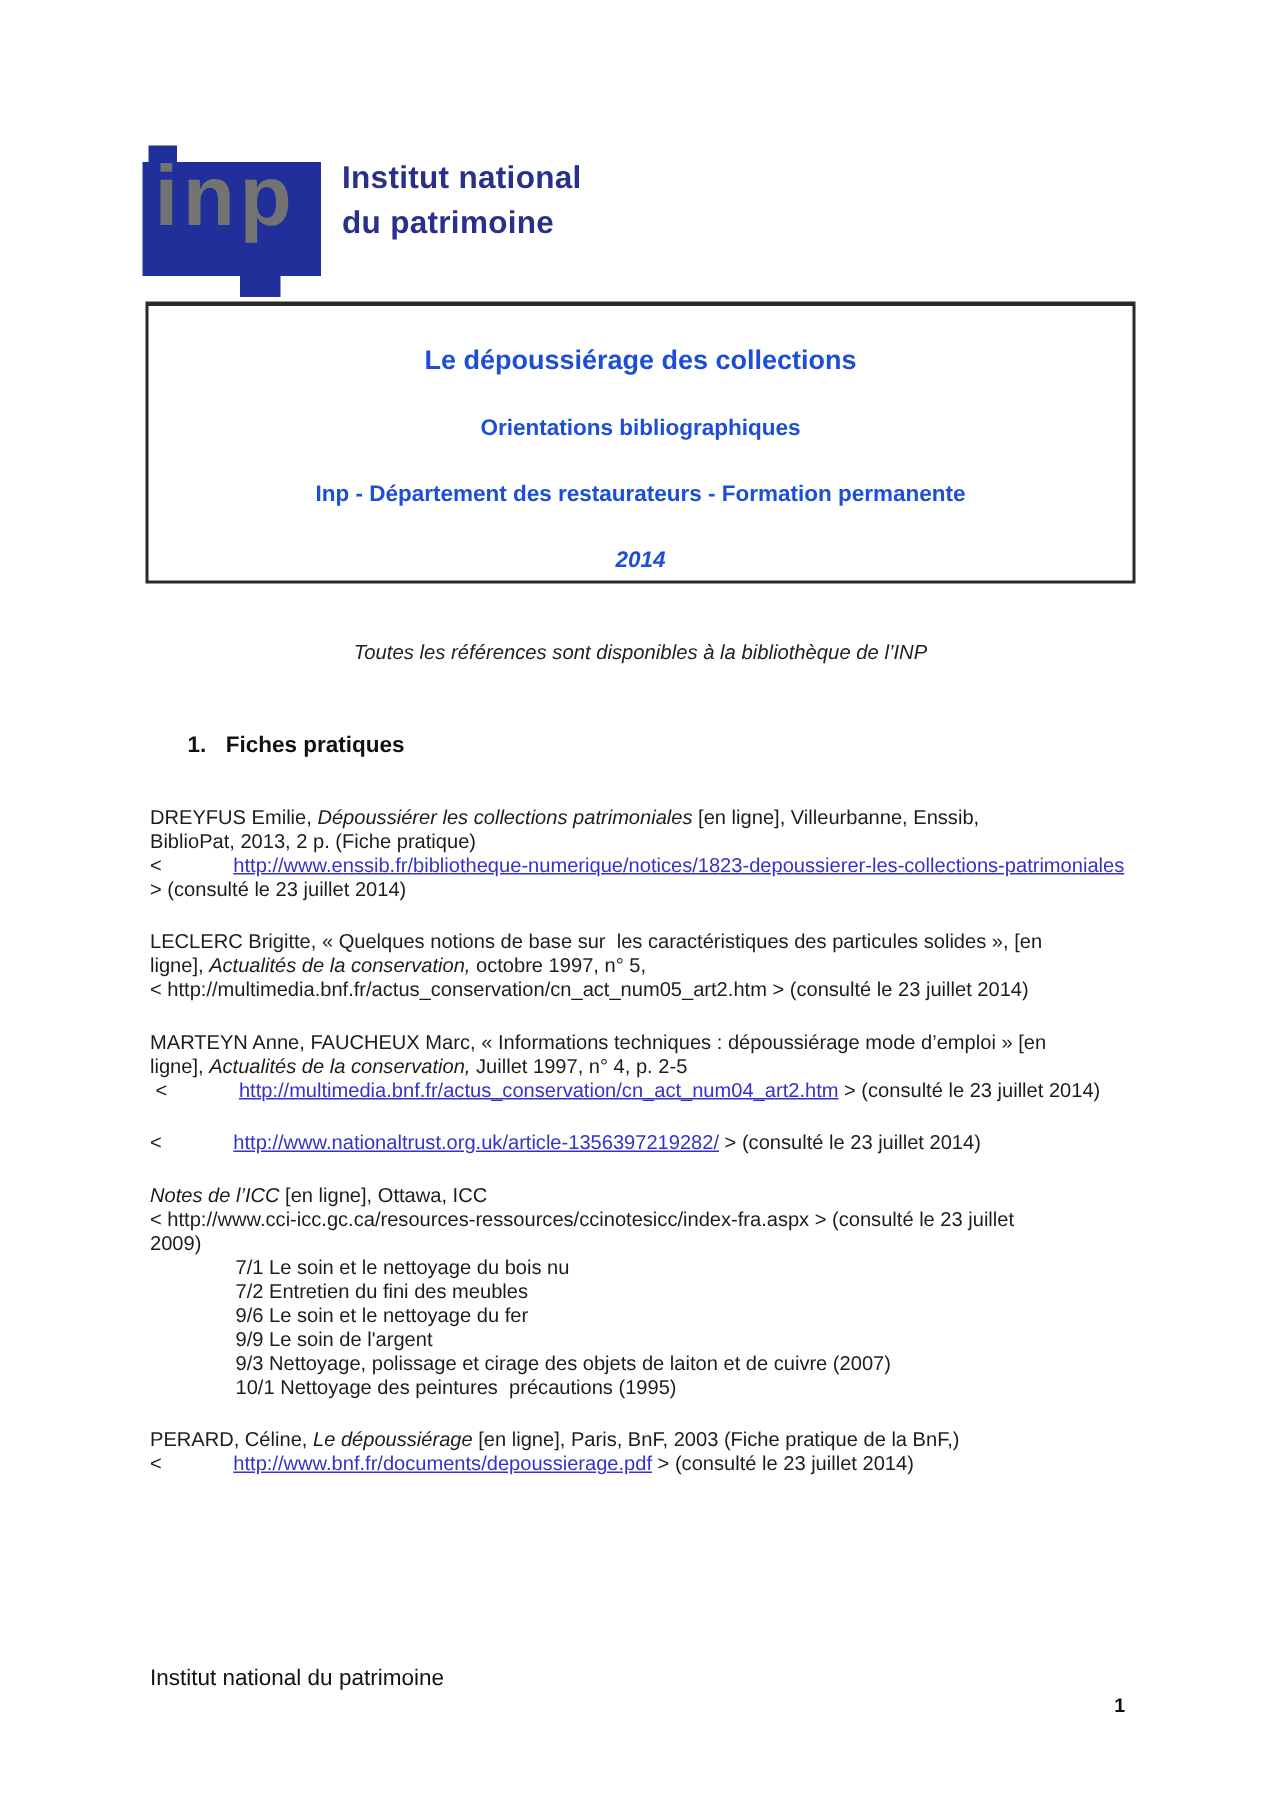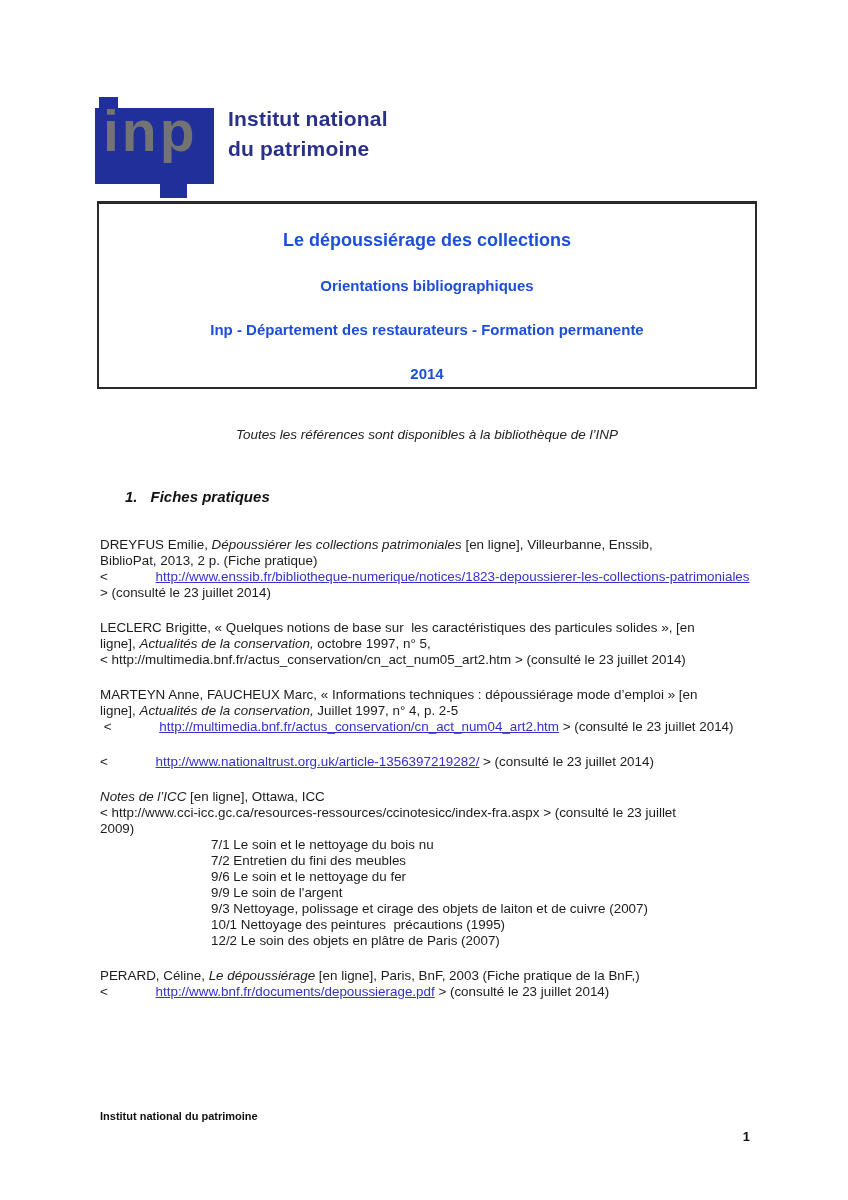--- a/index.html
+++ b/index.html
@@ -32,50 +32,50 @@
 
   
   .title-box {
     position: absolute; left: 97px; top: 201px; width: 656px; height: 183px;
     border: 2px solid #2a2a2a; border-top-width: 3px;
     text-align: center; font-weight: bold; color: #1d4ed8;
   }
   .doc-title    { margin-top: 26px; font-size: 18px; }
   .doc-subtitle { margin-top: 26px; font-size: 15px; }
   .doc-dept     { margin-top: 27px; font-size: 15px; }
-  .doc-year     { margin-top: 27px; font-size: 15px; }
+  .doc-year     { margin-top: 27px; font-size: 15px; font-style: italic; }
 
   
   .note {
     position: absolute; left: 97px; top: 427px; width: 660px;
     text-align: center; font-style: italic; font-size: 13.5px; color: #222;
   }
   .section-heading {
     position: absolute; left: 125px; top: 488px;
-    font-size: 15px; font-weight: bold; color: #111; font-style: italic;
+    font-size: 15px; font-weight: bold; color: #111;
   }
   .section-heading .num { display: inline-block; margin-right: 13px; }
 
   
   .bibliography { position: absolute; left: 100px; top: 537px; width: 680px; }
   .entry { margin-bottom: 19px; }
   .line {
     font-size: 13.4px; line-height: 16px;
     white-space: pre; color: #1c1c1c;
   }
-  .line.sub { margin-left: 111px; }
+  .line.sub { margin-left: 57px; }
   .seg-italic { font-style: italic; }
   .seg-link {
     color: var(--link); text-decoration: underline; cursor: pointer; padding-left: 44px;
   }
 
   
   .footer-org {
     position: absolute; left: 100px; top: 1110px;
-    font-size: 11px; font-weight: bold; color: #111;
+    font-size: 15px; font-weight: normal; color: #111;
   }
   .footer-page {
     position: absolute; left: 100px; top: 1129px; width: 650px;
     text-align: right; font-size: 13px; font-weight: bold; color: #111;
   }
 </style>
 </head>
 <body style="--logo-blue: #202F99; --brand-text: #28308A; --link: #3432C8;">
 
 <div class="page">
@@ -128,21 +128,20 @@
       <div class="entry">
         <div class="line"><span class="seg-italic">Notes de l’ICC</span><span class="seg-plain"> [en ligne], Ottawa, ICC</span></div>
         <div class="line"><span class="seg-plain">&lt; http://www.cci-icc.gc.ca/resources-ressources/ccinotesicc/index-fra.aspx &gt; (consulté le 23 juillet</span></div>
         <div class="line"><span class="seg-plain">2009)</span></div>
         <div class="line sub">7/1 Le soin et le nettoyage du bois nu</div>
         <div class="line sub">7/2 Entretien du fini des meubles</div>
         <div class="line sub">9/6 Le soin et le nettoyage du fer</div>
         <div class="line sub">9/9 Le soin de l'argent</div>
         <div class="line sub">9/3 Nettoyage, polissage et cirage des objets de laiton et de cuivre (2007)</div>
         <div class="line sub">10/1 Nettoyage des peintures  précautions (1995)</div>
-        <div class="line sub">12/2 Le soin des objets en plâtre de Paris (2007)</div>
       </div>
       <div class="entry">
         <div class="line"><span class="seg-plain">PERARD, Céline, </span><span class="seg-italic">Le dépoussiérage</span><span class="seg-plain"> [en ligne], Paris, BnF, 2003 (Fiche pratique de la BnF,)</span></div>
         <div class="line"><span class="seg-plain">&lt; </span><span class="seg-link">http://www.bnf.fr/documents/depoussierage.pdf</span><span class="seg-plain"> &gt; (consulté le 23 juillet 2014)</span></div>
       </div>
     </div>
 
   <div class="footer-org">Institut national du patrimoine</div>
   <div class="footer-page">1</div>
 

